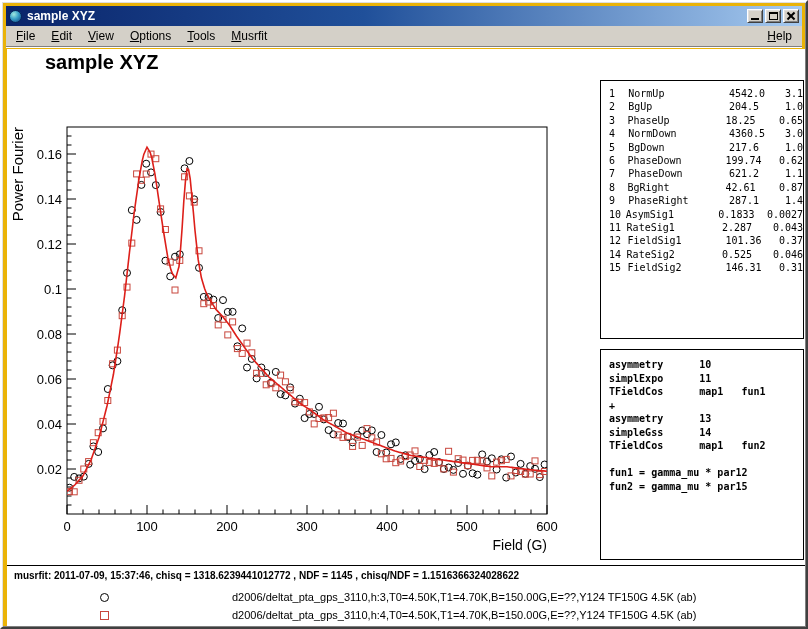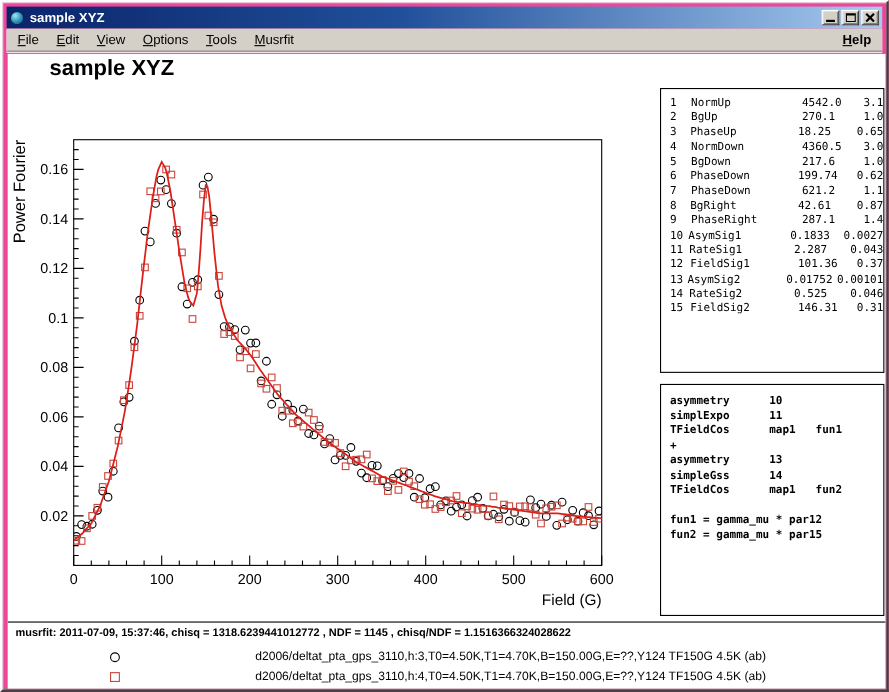--- a/index.html
+++ b/index.html
@@ -1,18 +1,18 @@
 <!DOCTYPE html>
 <html><head>
 <meta charset="utf-8">
 <style>
   * { box-sizing: border-box; }
   html,body { margin:0; padding:0; background:#9a9a9a; }
   .window {
-    position:relative; width:808px; height:629px; background:#ec4899;
+    position:relative; width:808px; height:629px; background:#eab308;
     border:2px solid; border-color:#ffffff #404040 #404040 #ffffff;
     box-shadow: inset 1px 1px 0 #dfdfdf, inset -1px -1px 0 #808080;
     font-family:"Liberation Sans", sans-serif; overflow:hidden;
   }
   .titlebar {
     position:absolute; left:4px; top:4px; right:4px; height:20px;
     background:linear-gradient(90deg,#0a246a 0%,#20509a 45%,#a6caf0 100%);
     display:flex; align-items:center; padding:0 3px;
   }
   .app-icon {
@@ -35,21 +35,21 @@
     content:""; position:absolute; left:0; top:3.5px; width:10px; height:2px; background:#000;
   }
   .glyph-close::before { transform:rotate(45deg); }
   .glyph-close::after  { transform:rotate(-45deg); }
   .menubar {
     position:absolute; left:4px; top:24px; right:4px; height:21px;
     background:#d4d0c8; display:flex; align-items:center; font-size:12px; color:#000;
     border-bottom:1px solid #808080; box-shadow:0 1px 0 #ffffff; padding:0 2px;
   }
   .menu-left { display:flex; align-items:center; }
-  .menu-right { margin-left:auto; display:flex; align-items:center;font-weight:bold; }
+  .menu-right { margin-left:auto; display:flex; align-items:center; }
   .menu-item { padding:2px 8px; white-space:nowrap; }
   .menu-item u { text-underline-offset:1px; }
   .canvas {
     position:absolute; left:5px; top:47px; width:798px; height:577px;
     background:#ffffff; overflow:hidden;
   }
   .plot-title { position:absolute; left:38px; top:2px; font-size:20px; font-weight:bold; color:#000; }
   #plot-svg { position:absolute; left:0; top:0; }
   .param-box {
     position:absolute; left:593px; top:31px; width:204px; height:259px;
@@ -430,21 +430,21 @@
     <div class="param-box" id="param-box">
         <div class="param-row">
           <span class="param-num">1</span>
           <span class="param-name">NormUp</span>
           <span class="param-value">4542.0</span>
           <span class="param-error">3.1</span>
         </div>
         <div class="param-row">
           <span class="param-num">2</span>
           <span class="param-name">BgUp</span>
-          <span class="param-value">270.1</span>
+          <span class="param-value">204.5</span>
           <span class="param-error">1.0</span>
         </div>
         <div class="param-row">
           <span class="param-num">3</span>
           <span class="param-name">PhaseUp</span>
           <span class="param-value">18.25</span>
           <span class="param-error">0.65</span>
         </div>
         <div class="param-row">
           <span class="param-num">4</span>
@@ -492,26 +492,20 @@
           <span class="param-num">11</span>
           <span class="param-name">RateSig1</span>
           <span class="param-value">2.287</span>
           <span class="param-error">0.043</span>
         </div>
         <div class="param-row">
           <span class="param-num">12</span>
           <span class="param-name">FieldSig1</span>
           <span class="param-value">101.36</span>
           <span class="param-error">0.37</span>
-        </div>
-        <div class="param-row">
-          <span class="param-num">13</span>
-          <span class="param-name">AsymSig2</span>
-          <span class="param-value">0.01752</span>
-          <span class="param-error">0.00101</span>
         </div>
         <div class="param-row">
           <span class="param-num">14</span>
           <span class="param-name">RateSig2</span>
           <span class="param-value">0.525</span>
           <span class="param-error">0.046</span>
         </div>
         <div class="param-row">
           <span class="param-num">15</span>
           <span class="param-name">FieldSig2</span>

